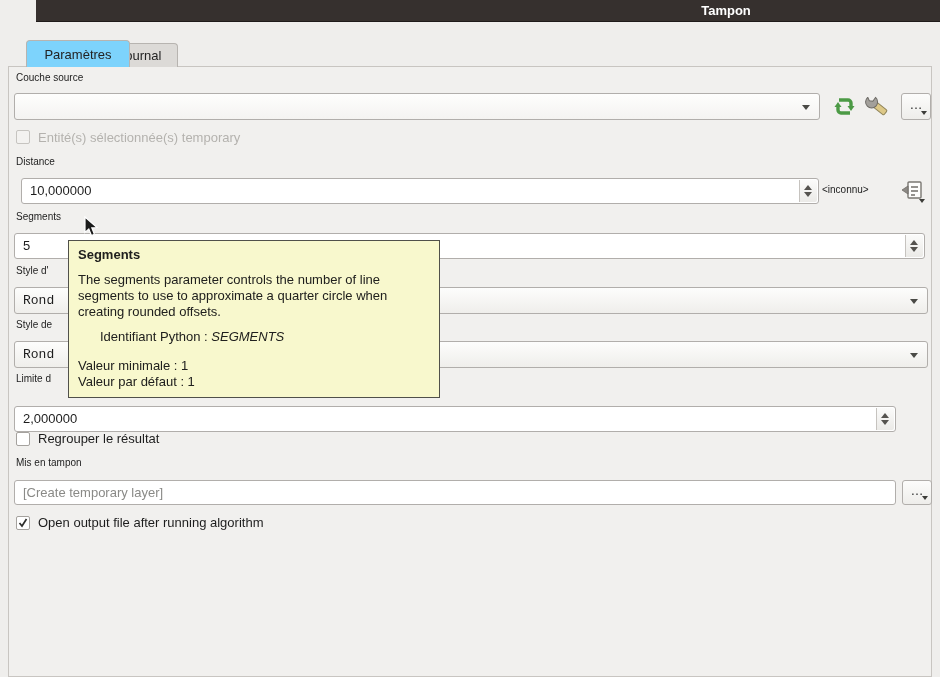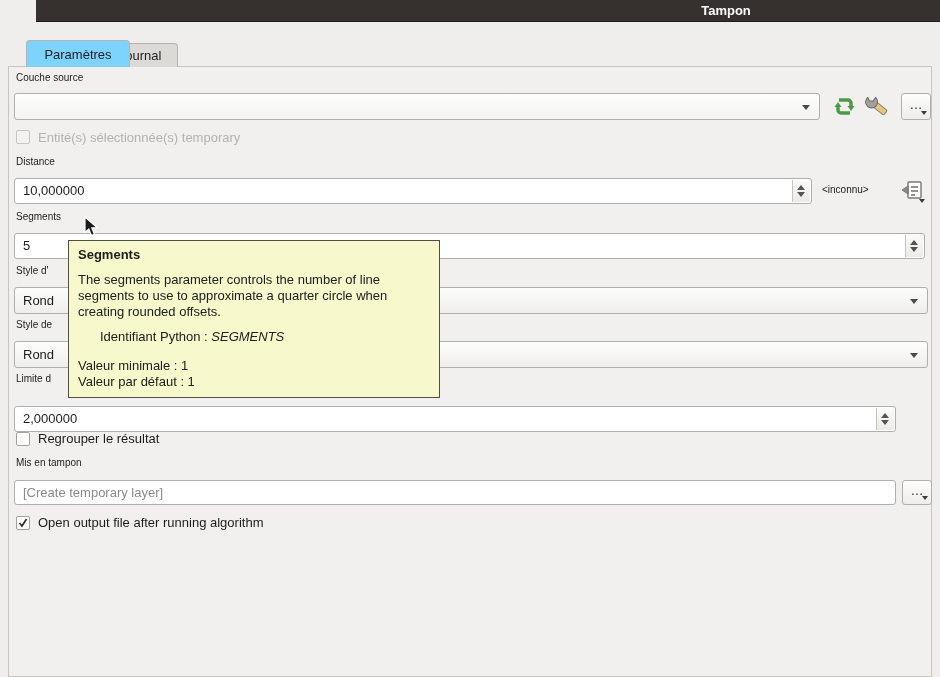--- a/index.html
+++ b/index.html
@@ -17,21 +17,21 @@
   
   .tab{font-size:13px;color:#232323;text-align:center;border:1px solid #b7b4b0;border-bottom:none;
     border-radius:4px 4px 0 0;}
   .tab.active{left:10px;top:40px;width:104px;height:27px;line-height:27px;background:#7dd3fc;z-index:3;margin-left:16px;}
   .tab.inactive{left:102px;top:43px;width:76px;height:24px;line-height:24px;background:#dcdad7;z-index:1;}
   .pane{left:8px;top:66px;width:924px;height:611px;background:#f1f0ee;border:1px solid #c8c5c1;z-index:0;}
   
   .label{font-size:10px;color:#1d1d1d;white-space:nowrap;z-index:2;}
   .combo{height:27px;border:1px solid #b1aeab;border-radius:3px;
     background:linear-gradient(#fdfdfc,#efeeeb);font-size:13px;color:#1d1d1d;
-    line-height:25px;padding-left:8px;z-index:2;}
+    line-height:25px;padding-left:8px;z-index:2;font-family:Liberation Mono, monospace;}
   .combo .caret{position:absolute;right:9px;top:11px;width:0;height:0;
     border-left:4px solid transparent;border-right:4px solid transparent;border-top:5px solid #4a4a46;}
   .spinbox{height:26px;background:#ffffff;border:1px solid #b1aeab;border-radius:3px;
     font-size:13px;color:#1d1d1d;line-height:24px;padding-left:8px;z-index:2;}
   .spinbtns{position:absolute;right:1px;top:1px;bottom:1px;width:17px;
     border-left:1px solid #c6c3bf;background:linear-gradient(#fbfbfa,#ebeae7);border-radius:0 2px 2px 0;}
   .spinbtns .up{position:absolute;left:4px;top:5px;width:0;height:0;
     border-left:4px solid transparent;border-right:4px solid transparent;border-bottom:5px solid #55534f;}
   .spinbtns .dn{position:absolute;left:4px;bottom:5px;width:0;height:0;
     border-left:4px solid transparent;border-right:4px solid transparent;border-top:5px solid #55534f;}
@@ -85,21 +85,21 @@
 </div>
 <div class="abs btn" style="left:901px;top:93px;width:30px;">
   <span style="line-height:21px;">…</span>
   <span class="mini-caret"></span>
 </div>
 
 <div class="abs checkbox disabled" style="left:16px;top:130px;"></div>
 <div class="abs cb-label disabled" style="left:38px;top:130px;">Entité(s) sélectionnée(s) temporary</div>
 
 <div class="abs label" style="left:16px;top:156px;">Distance</div>
-<div class="abs spinbox" style="left:14px;top:178px;width:798px;">
+<div class="abs spinbox" style="left:21px;top:178px;width:798px;">
   <span>10,000000</span>
   <span class="spinbtns">
     <span class="up"></span>
     <span class="dn"></span>
   </span>
 </div>
 <div class="abs label" style="left:822px;top:184px;">&lt;inconnu&gt;</div>
 <div class="abs iconbtn" style="left:898px;top:179px;">
   <svg width="30" height="25" viewBox="0 0 30 25">
     <rect x="10" y="3" width="13" height="16" rx="1" fill="#fdfdfc" stroke="#7a7772" stroke-width="1.4"></rect>

